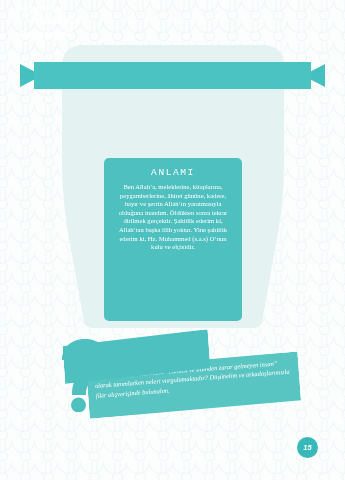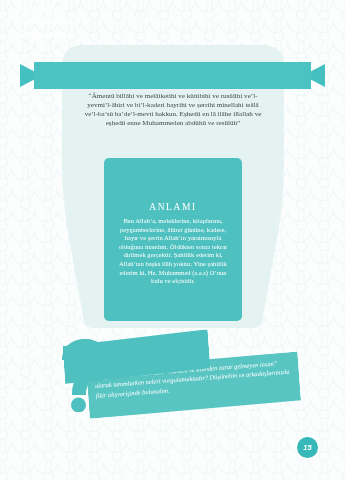--- a/index.html
+++ b/index.html
@@ -44,21 +44,21 @@
 
   
   #anlami-box{
     position:absolute;left:104px;top:158px;width:138px;height:163px;z-index:4;
     background:#4dc0bf;border-radius:5px;
     display:flex;flex-direction:column;align-items:center;
     padding-top:9px;box-sizing:border-box;
   }
   #anlami-title{
     color:#ffffff;font-size:9.5px;letter-spacing:1.6px;
-    font-family:Liberation Serif, serif;margin-bottom:5px;margin-top:35px;
+    font-family:Liberation Mono, monospace;margin-bottom:5px;
   }
   #anlami-body{
     color:#ffffff;font-size:6.6px;line-height:8.6px;text-align:center;
     width:120px;font-family:"Liberation Serif", serif;
   }
 
   
   #qmark{
     position:absolute;left:56px;top:338px;width:58px;height:74px;z-index:3;
   }
@@ -132,21 +132,20 @@
 
   <div id="ribbon">
     <svg viewBox="0 0 305 27" preserveAspectRatio="none">
       <path d="M 0 2 L 22 13.5 L 0 25 L 0 2 Z" fill="#45c0c0"></path>
       <path d="M 305 2 L 283 13.5 L 305 25 L 305 2 Z" fill="#45c0c0"></path>
       <rect x="14" y="0" width="277" height="27" fill="#4ac3c2"></rect>
     </svg>
   </div>
   <div id="ribbon-label">ÂMENTÜ</div>
 
-  <div id="translit">“Âmentü billâhi ve melâiketihi ve kütübihi ve rusülihi ve’l-yevmi’l-âhiri ve bi’l-kaderi hayrihi ve şerrihi minellahi teâlâ ve’l-ba’sü ba’de’l-mevti hakkun. Eşhedü en lâ ilâhe illallah ve eşhedü enne Muhammeden abdühû ve resûlüh”</div>
 
   <div id="anlami-box">
     <div id="anlami-title">ANLAMI</div>
     <div id="anlami-body">Ben Allah’a, meleklerine, kitaplarına, peygamberlerine, âhiret gününe, kadere, hayır ve şerrin Allah’ın yaratmasıyla olduğuna inandım. Öldükten sonra tekrar dirilmek gerçektir. Şahitlik ederim ki, Allah’tan başka ilâh yoktur. Yine şahitlik ederim ki, Hz. Muhammed (s.a.s) O’nun kulu ve elçisidir.</div>
   </div>
 
   <div id="qmark">
     <svg viewBox="0 0 58 74">
       <path d="M 6 22 C 6 8 17 1 29 1 C 42 1 52 9 52 21 C 52 33 43 37 36 43 C 31 47 30 51 30 57 L 16 57 C 16 47 18 42 25 36 C 31 31 37 28 37 21 C 37 15 34 12 29 12 C 23 12 20 16 20 22 Z" fill="#4dc0bf"></path>
       <circle cx="22.5" cy="67" r="7.5" fill="#4dc0bf"></circle>

